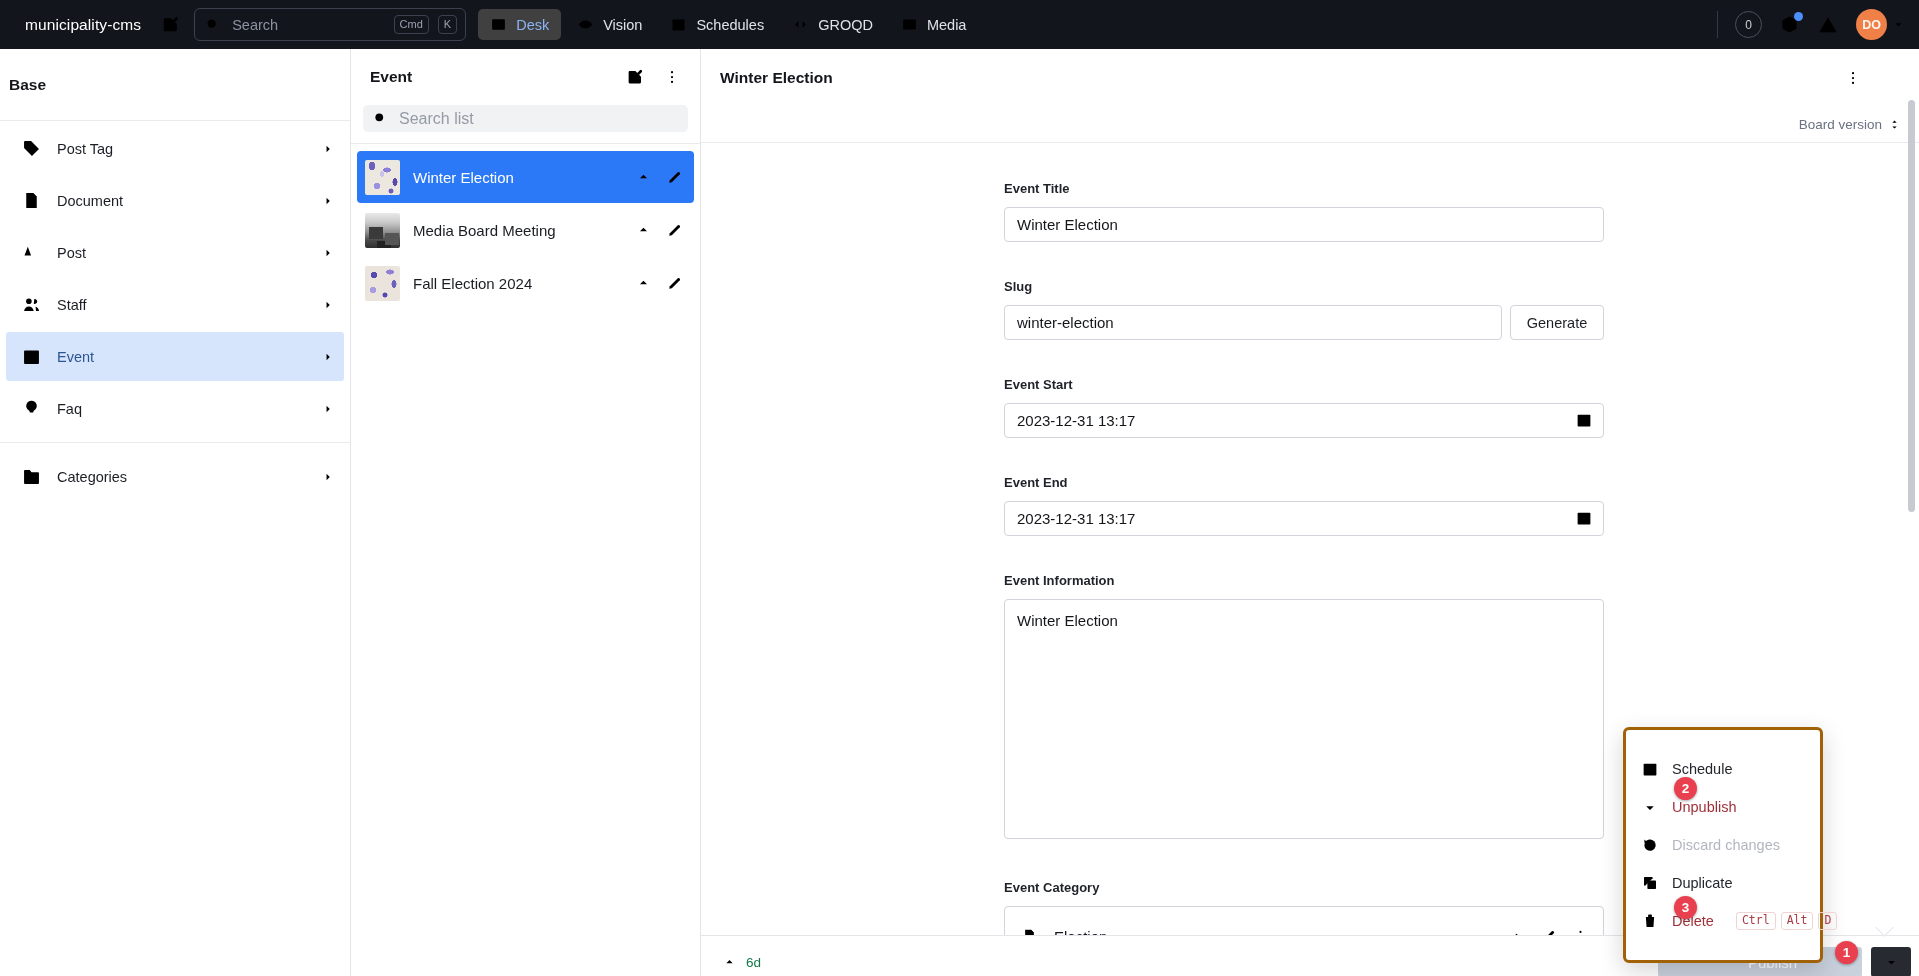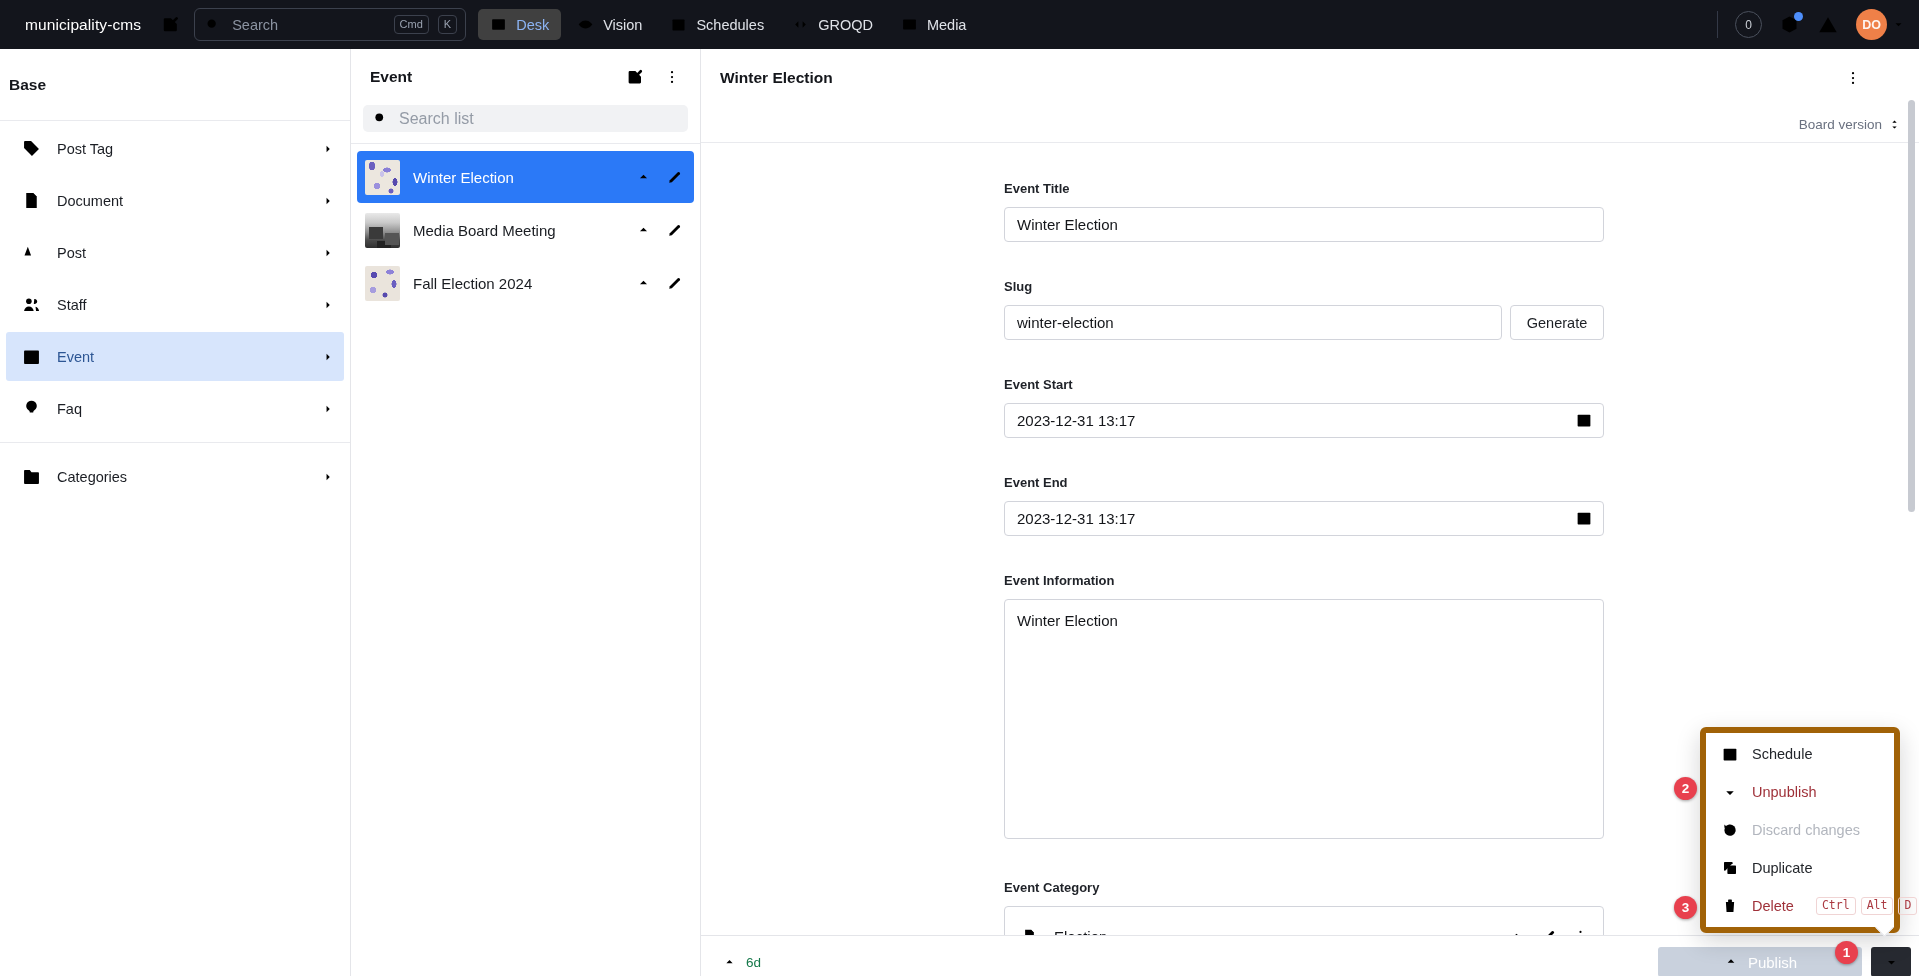--- a/index.html
+++ b/index.html
@@ -131,23 +131,23 @@
   .pub-status { display:flex; align-items:center; gap:9px; color:#15784a; font-size:13.5px;
     font-weight:500; }
   .footer-right { margin-left:auto; display:flex; align-items:center; gap:9px; }
   .publish-btn { width:204px; height:30px; background:#c9d1dd; border:none; border-radius:3px;
     color:#fff; font-size:15px; font-weight:500; font-family:inherit; display:flex;
     align-items:center; justify-content:center; gap:9px; cursor:pointer; }
   .chevron-btn { width:40px; height:30px; background:#272a31; border:none; border-radius:3px;
     color:#fff; display:grid; place-items:center; cursor:pointer; }
 
   
-  .ctx-menu { position:absolute; left:1700px; top:727px; width:200px; background:#fff;
-    border:6px solid #a16207; border-radius:6px; box-shadow:0 8px 24px rgba(16,17,20,.18);
-    padding:2px 0; z-index:40; }
+  .ctx-menu { position:absolute; left:1623px; top:727px; width:200px; background:#fff;
+    border:3px solid #a16207; border-radius:6px; box-shadow:0 8px 24px rgba(16,17,20,.18);
+    padding:20px 0; z-index:40; }
   .ctx-item { height:38px; display:flex; align-items:center; gap:13px; padding:0 15px;
     font-size:14.5px; color:#23262b; cursor:pointer; white-space:nowrap; }
   .ctx-item.danger { color:#9f3038; }
   .ctx-item.disabled { color:#b2b6be; cursor:default; }
   .ctx-kbds { display:flex; gap:5px; margin-left:9px; }
   .ctx-kbd { font-family:"DejaVu Sans Mono", monospace; font-size:11.5px; color:#ab3a42;
     border:1px solid #f0d4d4; border-radius:3px; padding:2px 5px; line-height:1; }
   .ctx-tail { position:absolute; left:1878px; top:921px; width:13px; height:13px; background:#fff;
     border-right:1px solid #e5e6ea; border-bottom:1px solid #e5e6ea; transform:rotate(45deg);
     z-index:41; }

